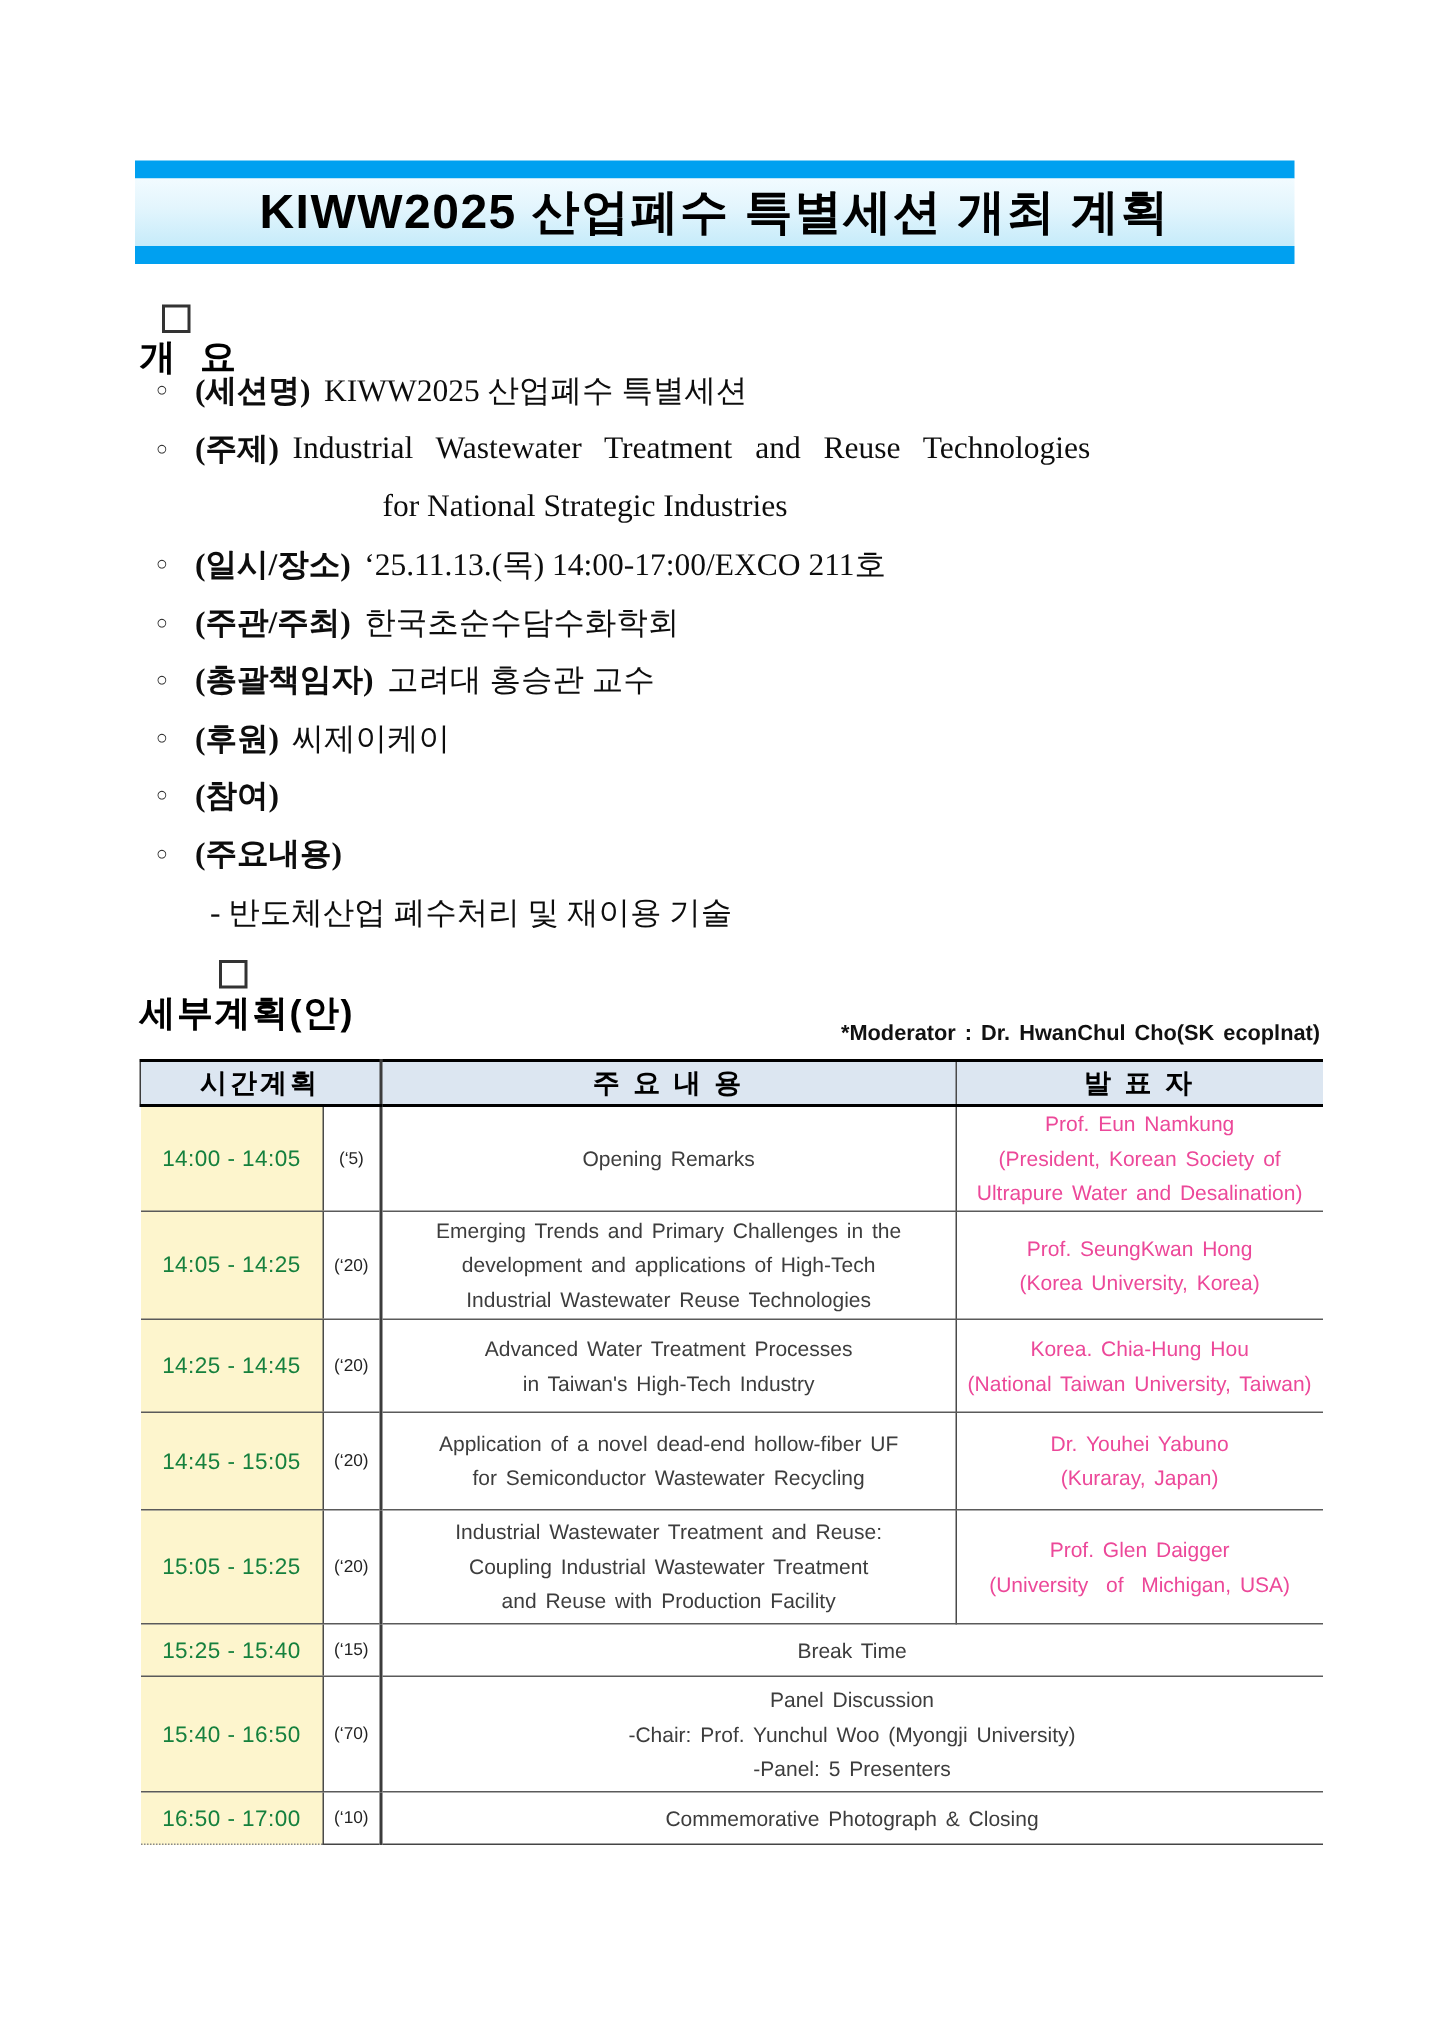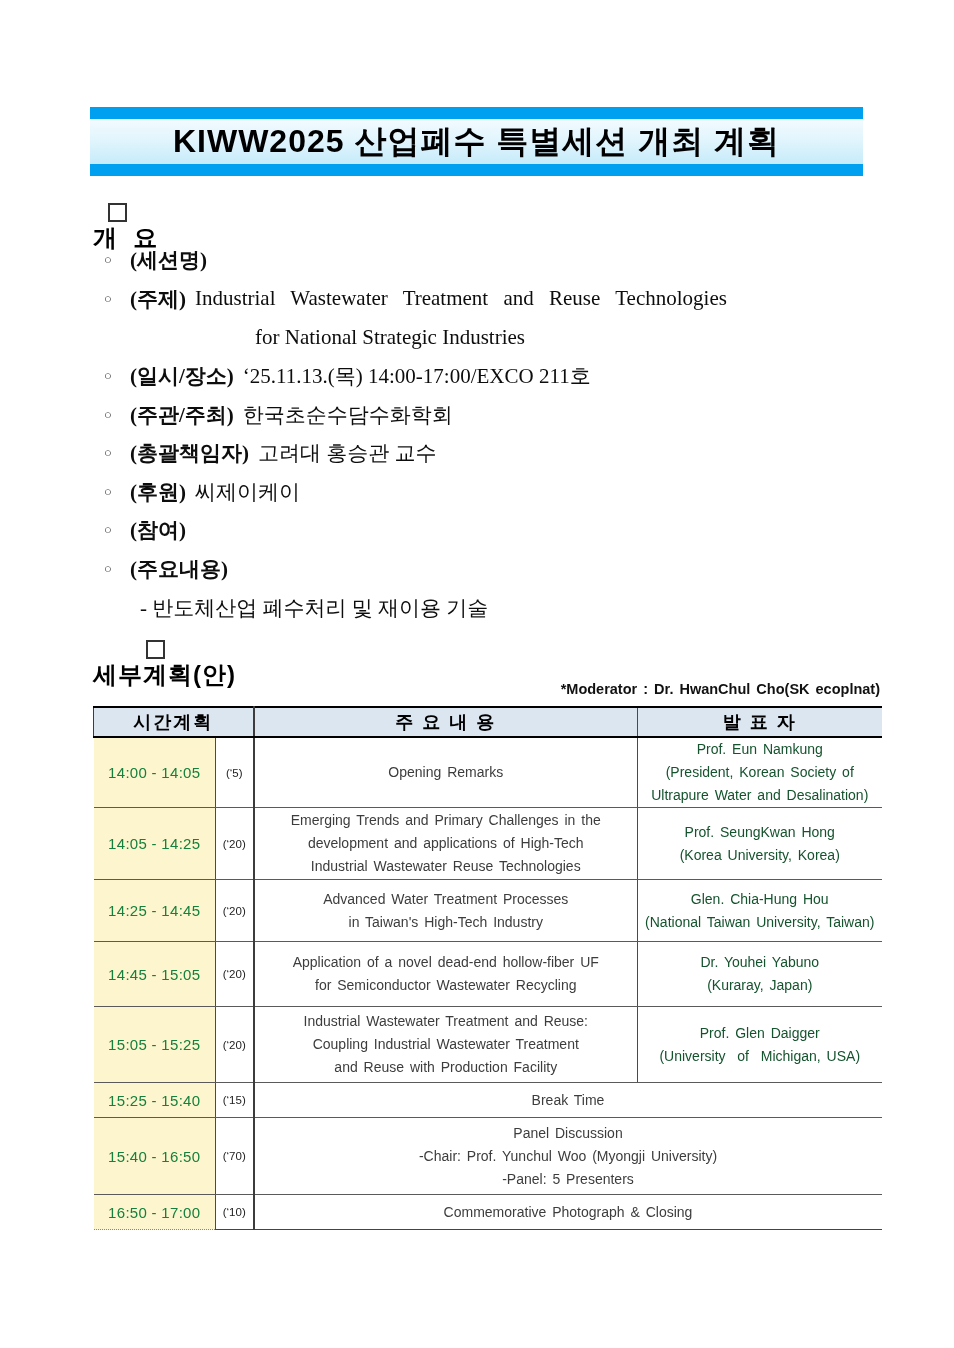--- a/index.html
+++ b/index.html
@@ -66,21 +66,21 @@
     border-bottom:1px solid #5a5a5a;
   }
   .sched td.time{
     background:#fdf5cd;font-size:15px;color:#15803d;letter-spacing:0.3px;white-space:pre;
   }
   .sched td.dur{
     font-size:11.5px;color:#222;border-left:1px solid #4a4a4a;border-right:2px solid #3c3c3c;white-space:pre;
   }
   .sched td.content{font-size:14px;color:#3d3d3d;word-spacing:2px;}
   .sched td.content.split{border-right:1px solid #4a4a4a;}
-  .sched td.presenter{font-size:14px;color:#14532d;word-spacing:2px;}
+  .sched td.presenter{font-size:14px;color:#ec4899;word-spacing:2px;}
   .sched .cell-line{white-space:pre;line-height:23px;}
   .sched tr.last td{border-bottom:1px solid #444;}
   .sched tr.last td.time{border-bottom:1px dotted #888;}
 </style>
 </head>
 <body>
 
 <div class="page">
 
   <div class="banner">
@@ -93,20 +93,21 @@
 
   <div class="sec-head" id="head-overview">
     <span class="sq"></span>
     <span class="sec-label">개  요</span>
   </div>
 
   <div class="ov-list" id="ov-list">
       <div class="ov-line">
         <span class="ov-bullet">○</span>
         <span class="ov-label">(세션명)</span>
+        <span class="ov-text">KIWW2025 산업폐수 특별세션</span>
       </div>
       <div class="ov-line">
         <span class="ov-bullet">○</span>
         <span class="ov-label">(주제)</span>
         <span class="ov-text stretch">Industrial Wastewater Treatment and Reuse Technologies</span>
       </div>
       <div class="ov-line cont">
         <span class="ov-text">for National Strategic Industries</span>
       </div>
       <div class="ov-line">
@@ -191,21 +192,21 @@
           </td>
         </tr>
         <tr style="height: 62px;">
           <td class="time">14:25 - 14:45</td>
           <td class="dur">(‘20)</td>
           <td class="content split">
             <div class="cell-line">Advanced Water Treatment Processes</div>
             <div class="cell-line">in Taiwan's High-Tech Industry</div>
           </td>
           <td class="presenter">
-            <div class="cell-line">Glen. Chia-Hung Hou</div>
+            <div class="cell-line">Korea. Chia-Hung Hou</div>
             <div class="cell-line">(National Taiwan University, Taiwan)</div>
           </td>
         </tr>
         <tr style="height: 65px;">
           <td class="time">14:45 - 15:05</td>
           <td class="dur">(‘20)</td>
           <td class="content split">
             <div class="cell-line">Application of a novel dead-end hollow-fiber UF</div>
             <div class="cell-line">for Semiconductor Wastewater Recycling</div>
           </td>

